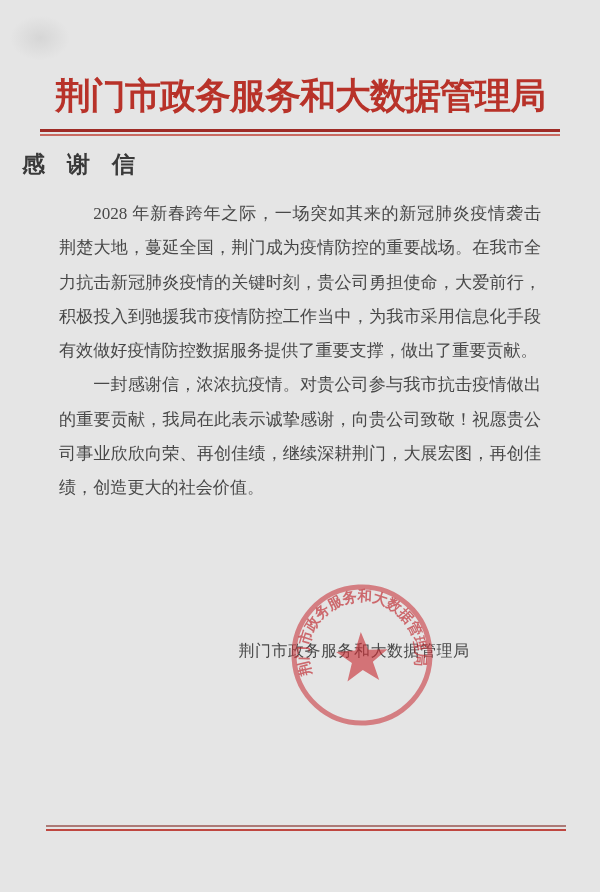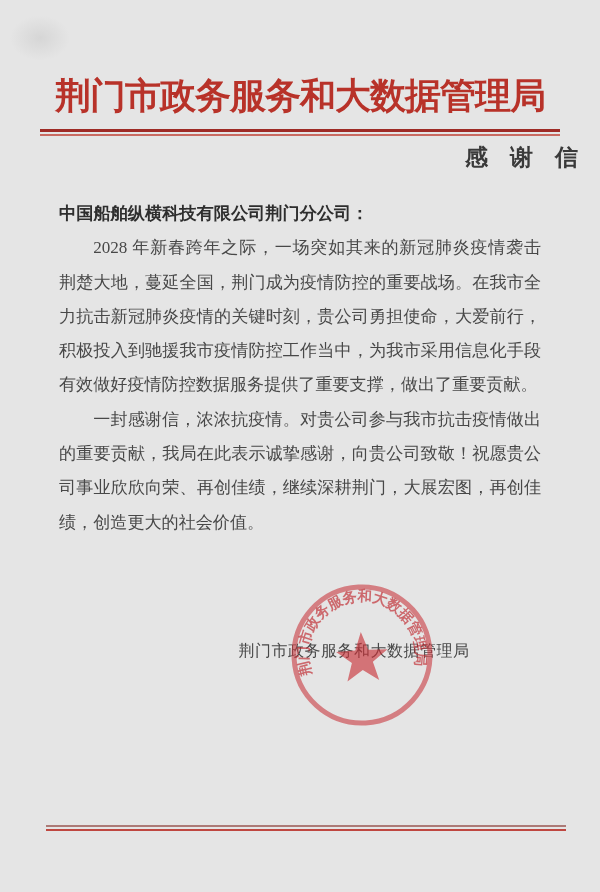--- a/index.html
+++ b/index.html
@@ -42,24 +42,24 @@
     top: 129px;
     left: 40px;
     width: 520px;
   }
   .head-rule .thick { height: 3px; background: #9e2b26; }
   .head-rule .gap   { height: 2px; }
   .head-rule .thin  { height: 1.5px; background: #c96a61; }
   
   .letter-title {
     position: absolute;
-    top: 142px;
+    top: 149px;
     left: 0;
     width: 600px;
-    text-align: right;
+    text-align: left;
     font-size: 23px;
     font-weight: 700;
     color: #3a3a3a;
     letter-spacing: 22px;
     text-indent: 22px;
   }
   
   .letter-body {
     position: absolute;
     top: 197px;
@@ -135,21 +135,20 @@
 
   <div class="head-rule">
     <div class="thick"></div>
     <div class="gap"></div>
     <div class="thin"></div>
   </div>
 
   <div class="letter-title">感谢信</div>
 
   <div class="letter-body">
-    <p class="salutation">中国船舶纵横科技有限公司荆门分公司：</p>
     <p class="para">2028 年新春跨年之际，一场突如其来的新冠肺炎疫情袭击荆楚大地，蔓延全国，荆门成为疫情防控的重要战场。在我市全力抗击新冠肺炎疫情的关键时刻，贵公司勇担使命，大爱前行，积极投入到驰援我市疫情防控工作当中，为我市采用信息化手段有效做好疫情防控数据服务提供了重要支撑，做出了重要贡献。</p>
     <p class="para">一封感谢信，浓浓抗疫情。对贵公司参与我市抗击疫情做出的重要贡献，我局在此表示诚挚感谢，向贵公司致敬！祝愿贵公司事业欣欣向荣、再创佳绩，继续深耕荆门，大展宏图，再创佳绩，创造更大的社会价值。</p>
   </div>
 
   <div class="signature-block">
     <p class="signature-line">荆门市政务服务和大数据管理局</p>
   </div>
 
   <svg class="seal" viewBox="0 0 156 156" xmlns="http://www.w3.org/2000/svg" xmlns:xlink="http://www.w3.org/1999/xlink">
     <defs>

